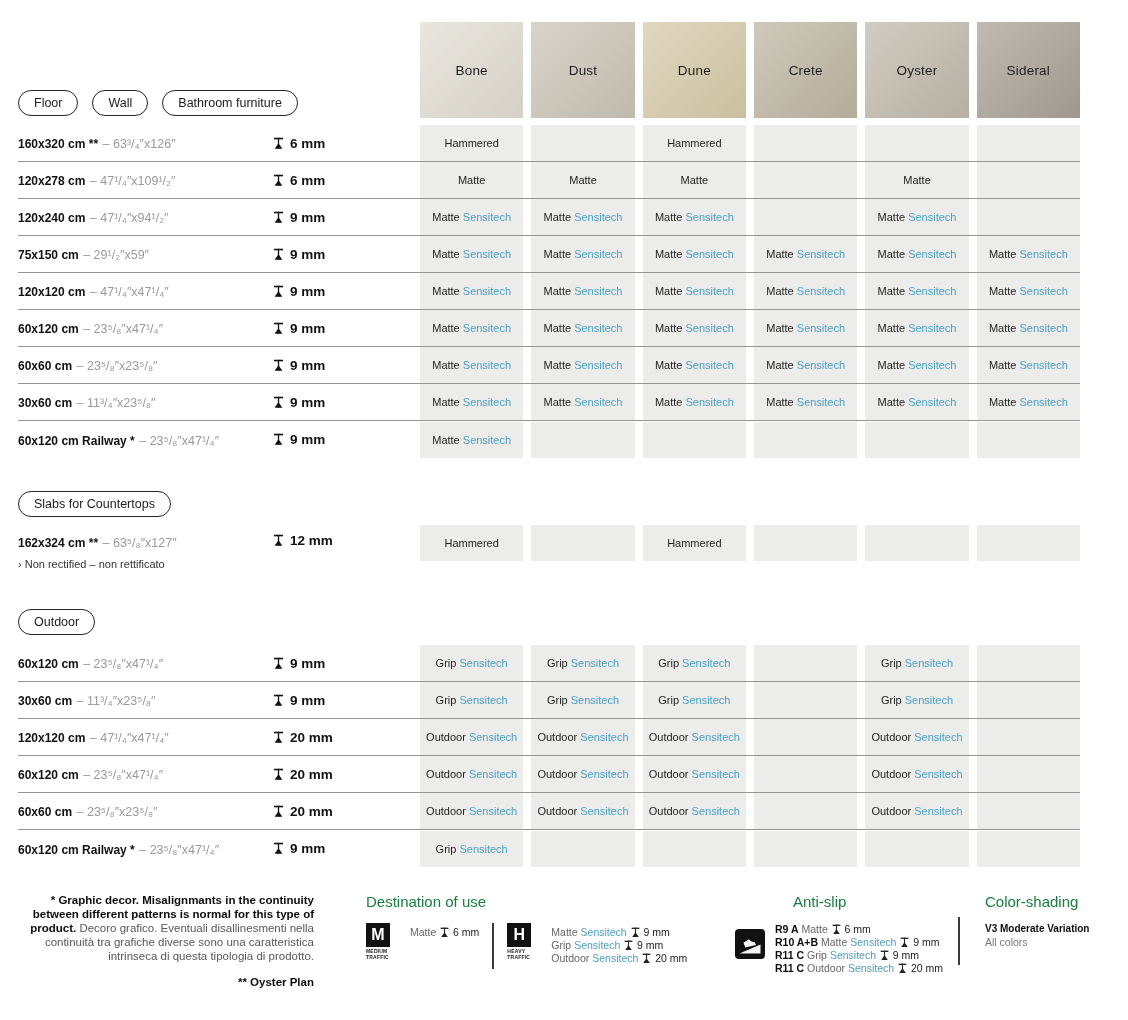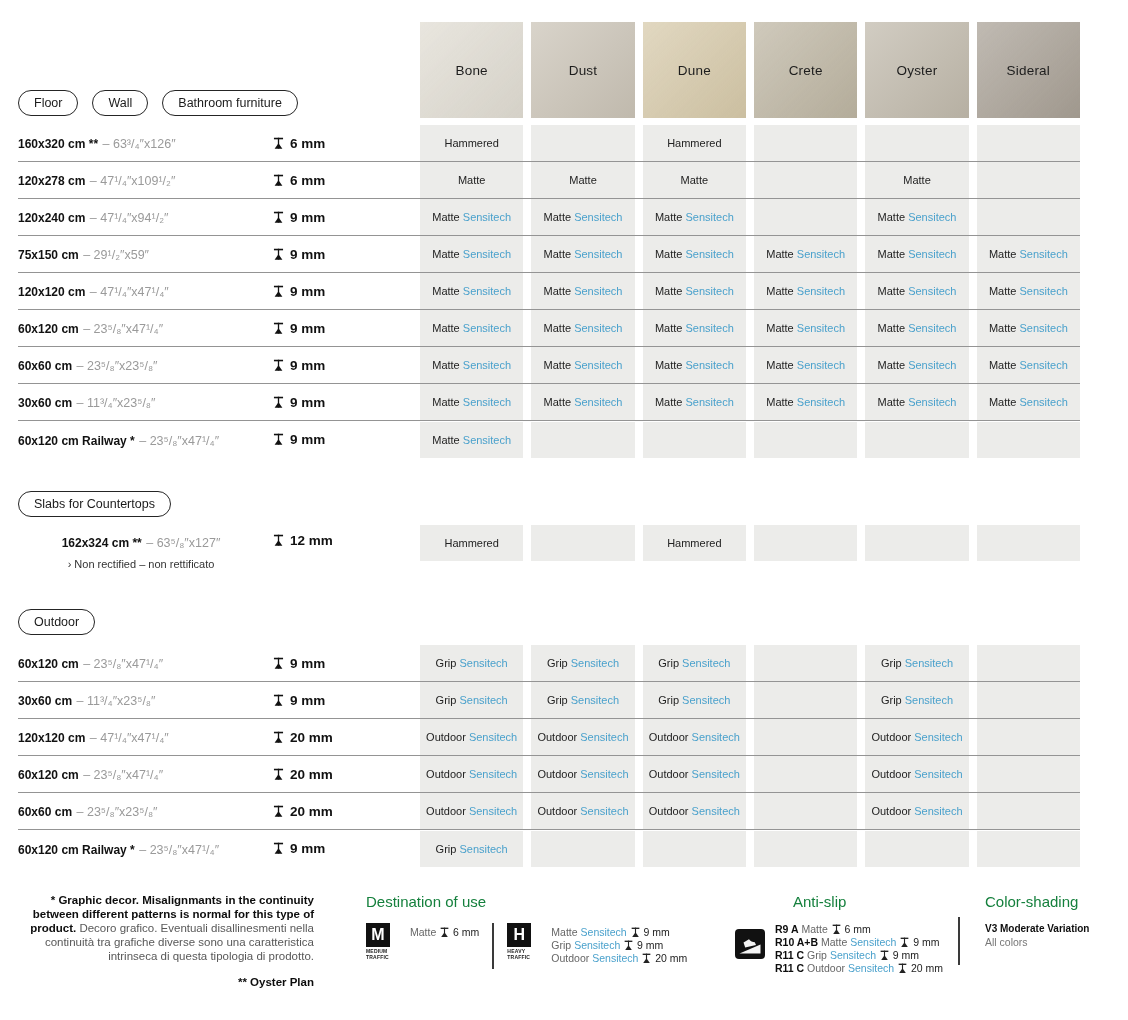--- a/index.html
+++ b/index.html
@@ -16,21 +16,21 @@
 
   
   #filter-pills { position:absolute; top:90px; left:18px; display:flex; gap:14px; }
   .pill { display:inline-flex; align-items:center; height:26px; padding:0 15px; border:1.4px solid #252525;
           border-radius:14px; background:#fff; font-size:12.5px; color:#1b1b1b; white-space:nowrap; }
 
   
   #table { position:absolute; top:125px; left:18px; width:1062px; }
   .row { align-items:center; height:37px; border-bottom:1px solid #949494; }
   .row.noline { border-bottom:none; }
-  .row.tall { height:56px; align-items:start; border-bottom:none;text-align:center; }
+  .row.tall { height:56px; align-items:start; border-bottom:none; }
   .row.tall .thk, .row.tall .lbl { padding-top:9px; }
   .row.tall .cell { margin-top:1px; }
   .lbl { white-space:nowrap; }
   .nm { font-size:12px; font-weight:bold; color:#111;margin-top:46px; }
   .dim { font-size:12.5px; color:#9a9a9a; }
   .note { font-size:11px; color:#333; margin-top:7px; }
   .thk { display:flex; align-items:center; gap:5px; font-size:13.5px; font-weight:bold; color:#111; }
   .cell { background:#ececea; height:36px; display:flex; align-items:center; justify-content:center;
           font-size:11px; color:#222; white-space:nowrap; overflow:hidden; }
   .row.tall .cell { height:36px; }

